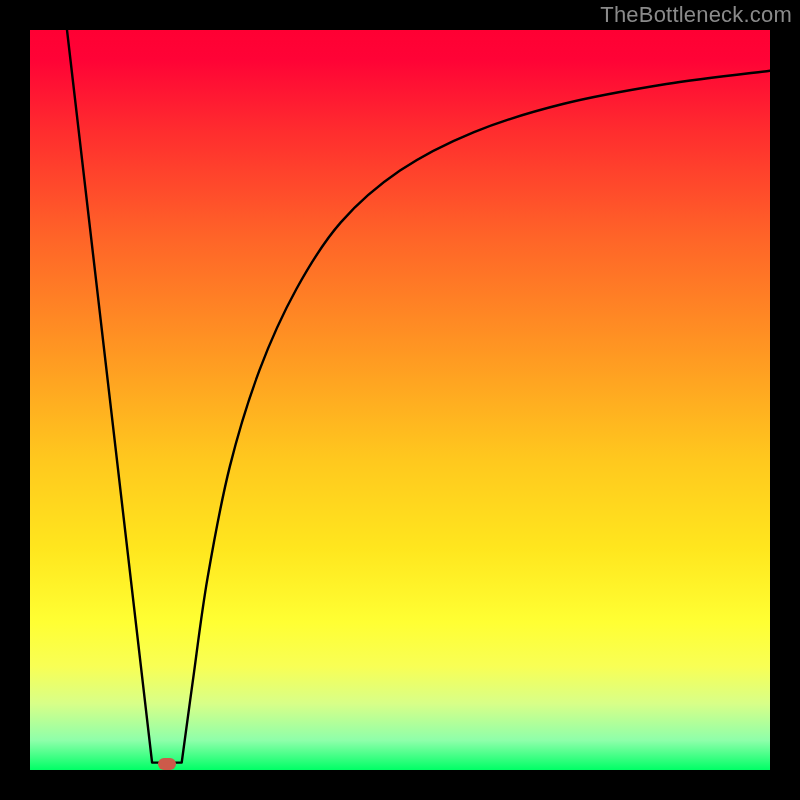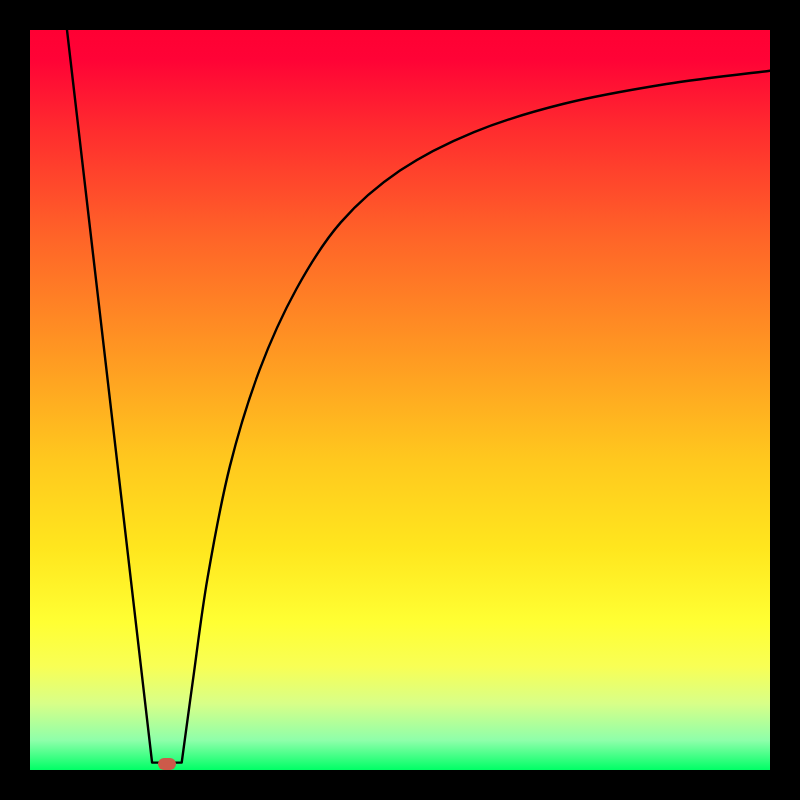--- a/index.html
+++ b/index.html
@@ -54,19 +54,20 @@
     background: #cc5a4a;
     border-radius: 6px;
     transform: translate(-50%, -50%);
     pointer-events: none;
   }
 </style>
 </head>
 <body>
 
 <div class="frame">
+  <div class="watermark">TheBottleneck.com</div>
   <div class="plot">
     <svg class="curve" viewBox="0 0 740 740" preserveAspectRatio="none">
       <path id="curve-path" fill="none" stroke="#000" stroke-width="2.4" stroke-linejoin="round" stroke-linecap="round" d="M 37.0 0.0 L 122.1 732.6 L 151.7 732.6 C 153.5 719.0 158.5 682.0 162.8 651.2 C 167.1 620.4 171.4 583.4 177.6 547.6 C 183.8 511.8 191.2 471.1 199.8 436.6 C 208.4 402.1 218.3 370.0 229.4 340.4 C 240.5 310.8 252.8 283.7 266.4 259.0 C 280.0 234.3 293.5 212.1 310.8 192.4 C 328.1 172.7 347.8 155.6 370.0 140.6 C 392.2 125.6 416.9 113.2 444.0 102.1 C 471.1 91.0 500.7 82.0 532.8 74.0 C 564.9 66.0 601.9 59.6 636.4 54.0 C 670.9 48.5 722.7 42.9 740.0 40.7 "></path>
     </svg>
     <div class="marker" id="marker" style="left: 136.9px; top: 734.08px;"></div>
   </div>
 </div>
 
 </body></html>

